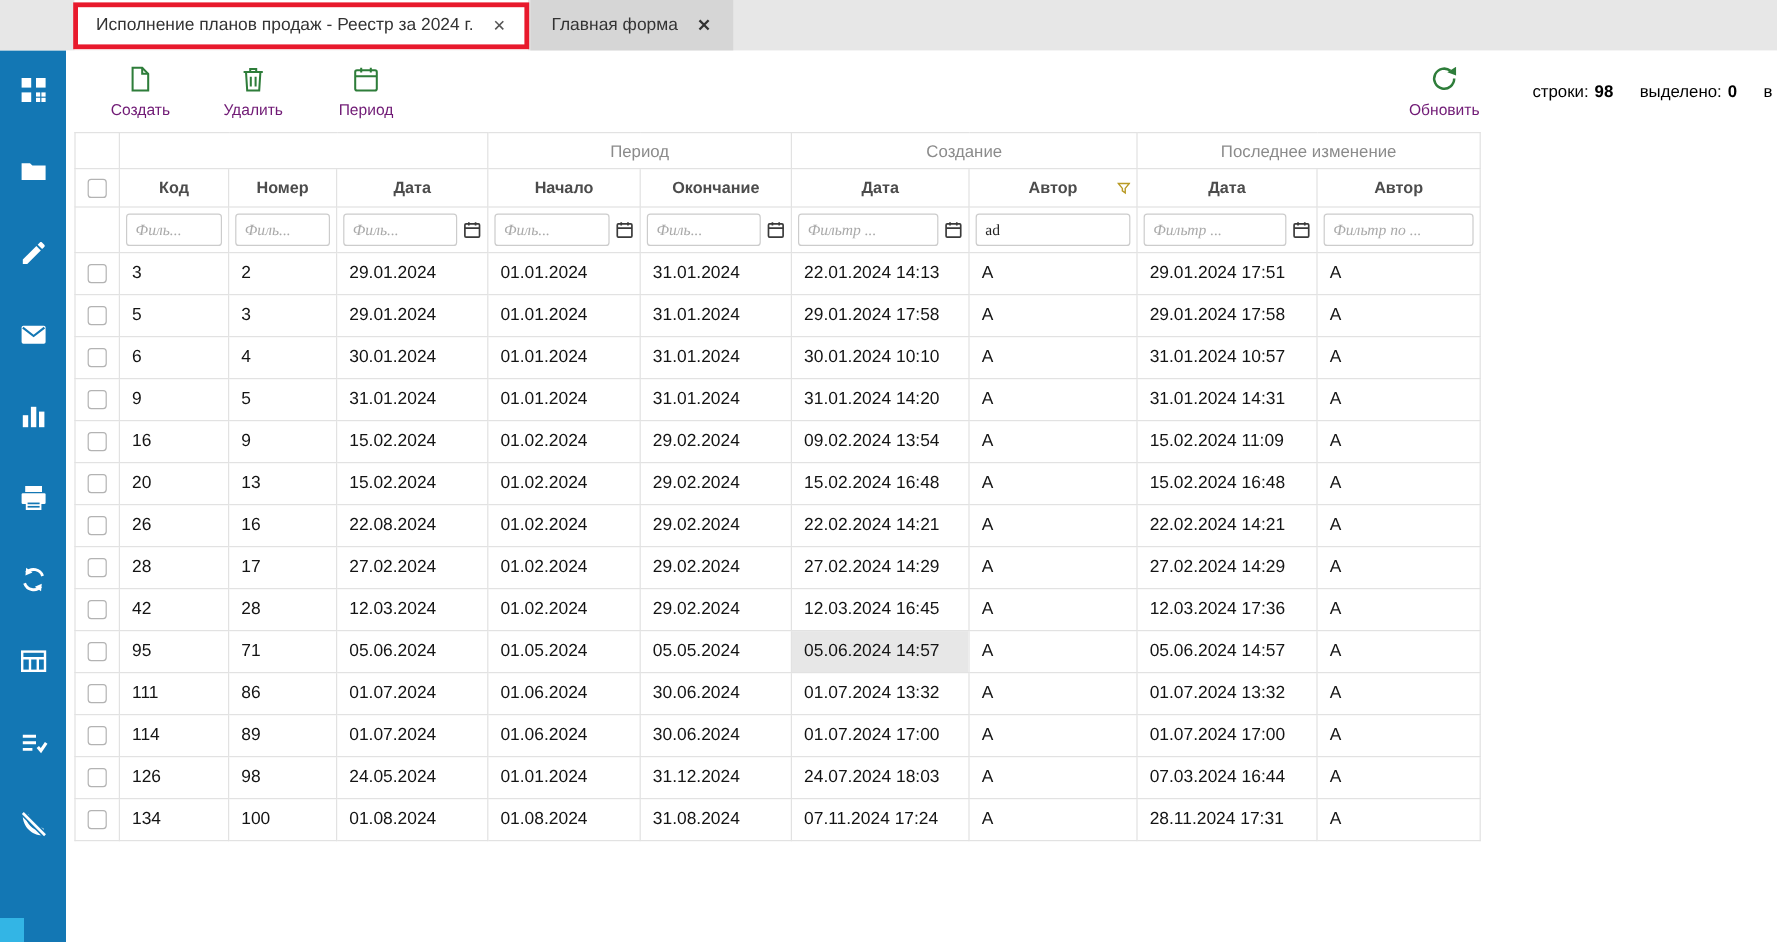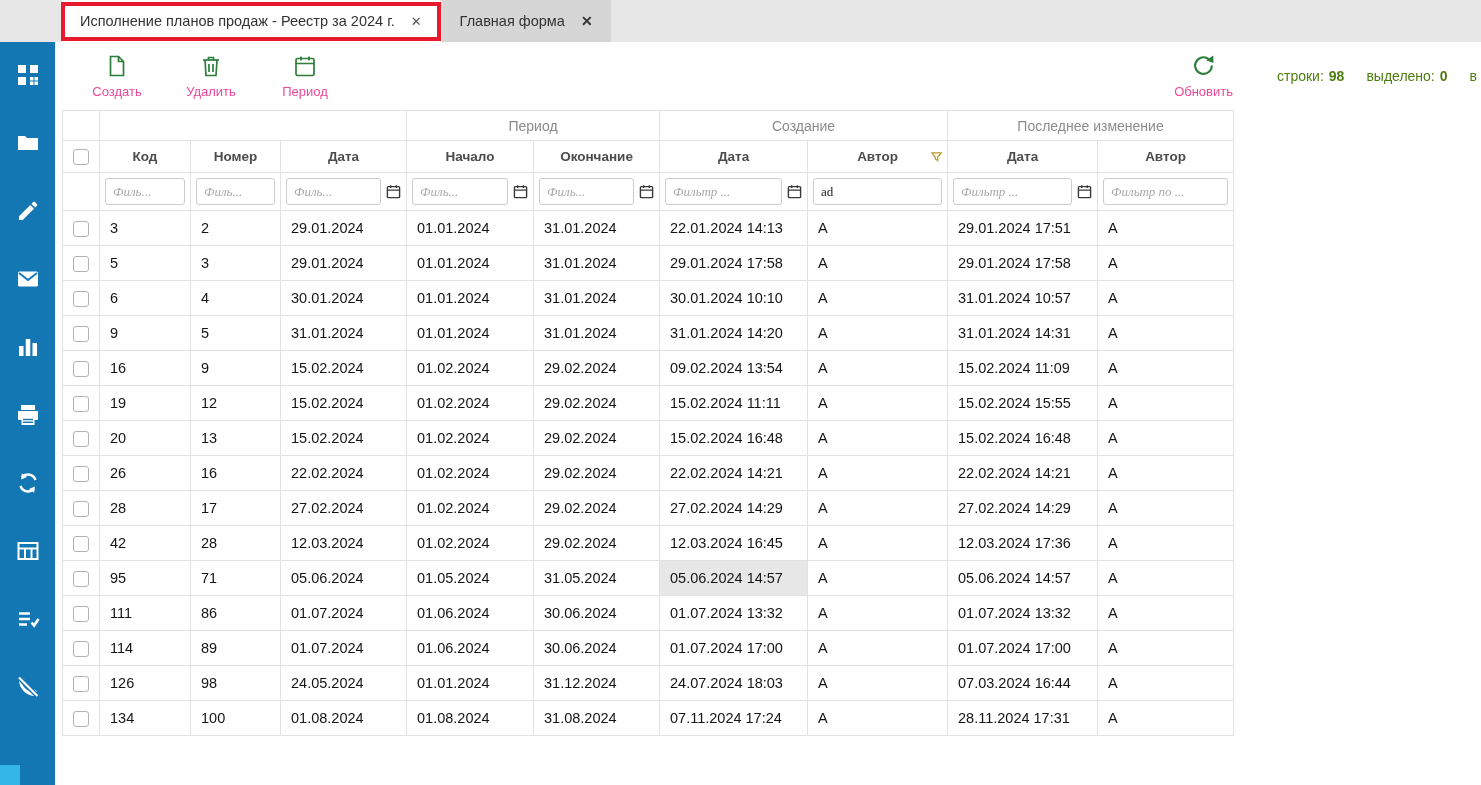--- a/index.html
+++ b/index.html
@@ -41,24 +41,24 @@
     position: absolute; left: 0; bottom: 0; width: 20px; height: 20px;
     background: #33b5e5; z-index: 5; cursor: pointer;
   }
 
   
   .content { position: absolute; left: 55px; top: 42px; right: 0; bottom: 0; background: #fff; }
   .toolbar { height: 68px; display: flex; align-items: center; padding: 0 4px 0 36px; }
   .tb-left { display: flex; gap: 42px; }
   .tbtn {
     display: flex; flex-direction: column; align-items: center; gap: 3px;
-    color: #ec4899; font-size: 13px; cursor: pointer; min-width: 52px;
+    color: #701a75; font-size: 13px; cursor: pointer; min-width: 52px;
   }
   .tb-right { margin-left: auto; display: flex; align-items: center; gap: 44px; }
-  .stats { font-size: 14px; color: #4d7c0f; display: flex; gap: 22px; align-items: center; white-space: nowrap; }
+  .stats { font-size: 14px; color: #000000; display: flex; gap: 22px; align-items: center; white-space: nowrap; }
   .stats b { font-weight: bold; }
   .stat-pair { display: flex; gap: 5px; }
 
   
   table.grid {
     border-collapse: collapse; table-layout: fixed; width: 1171px;
     margin-left: 7px; background: #fff;
   }
   .grid th, .grid td { border: 1px solid #e2e2e2; overflow: hidden; white-space: nowrap; }
   .group-h { height: 30px; color: #8b8b8b; font-size: 14px; text-align: center; font-weight: normal; }
@@ -438,47 +438,35 @@
           <td>15.02.2024</td>
           <td>01.02.2024</td>
           <td>29.02.2024</td>
           <td>09.02.2024 13:54</td>
           <td>A</td>
           <td>15.02.2024 11:09</td>
           <td>A</td>
         </tr>
         <tr>
           <td class="cb"><span class="checkbox"></span></td>
-          <td>19</td>
-          <td>12</td>
-          <td>15.02.2024</td>
-          <td>01.02.2024</td>
-          <td>29.02.2024</td>
-          <td>15.02.2024 11:11</td>
-          <td>A</td>
-          <td>15.02.2024 15:55</td>
-          <td>A</td>
-        </tr>
-        <tr>
-          <td class="cb"><span class="checkbox"></span></td>
           <td>20</td>
           <td>13</td>
           <td>15.02.2024</td>
           <td>01.02.2024</td>
           <td>29.02.2024</td>
           <td>15.02.2024 16:48</td>
           <td>A</td>
           <td>15.02.2024 16:48</td>
           <td>A</td>
         </tr>
         <tr>
           <td class="cb"><span class="checkbox"></span></td>
           <td>26</td>
           <td>16</td>
-          <td>22.02.2024</td>
+          <td>22.08.2024</td>
           <td>01.02.2024</td>
           <td>29.02.2024</td>
           <td>22.02.2024 14:21</td>
           <td>A</td>
           <td>22.02.2024 14:21</td>
           <td>A</td>
         </tr>
         <tr>
           <td class="cb"><span class="checkbox"></span></td>
           <td>28</td>
@@ -502,21 +490,21 @@
           <td>A</td>
           <td>12.03.2024 17:36</td>
           <td>A</td>
         </tr>
         <tr>
           <td class="cb"><span class="checkbox"></span></td>
           <td>95</td>
           <td>71</td>
           <td>05.06.2024</td>
           <td>01.05.2024</td>
-          <td>31.05.2024</td>
+          <td>05.05.2024</td>
           <td class="sel">05.06.2024 14:57</td>
           <td>A</td>
           <td>05.06.2024 14:57</td>
           <td>A</td>
         </tr>
         <tr>
           <td class="cb"><span class="checkbox"></span></td>
           <td>111</td>
           <td>86</td>
           <td>01.07.2024</td>

